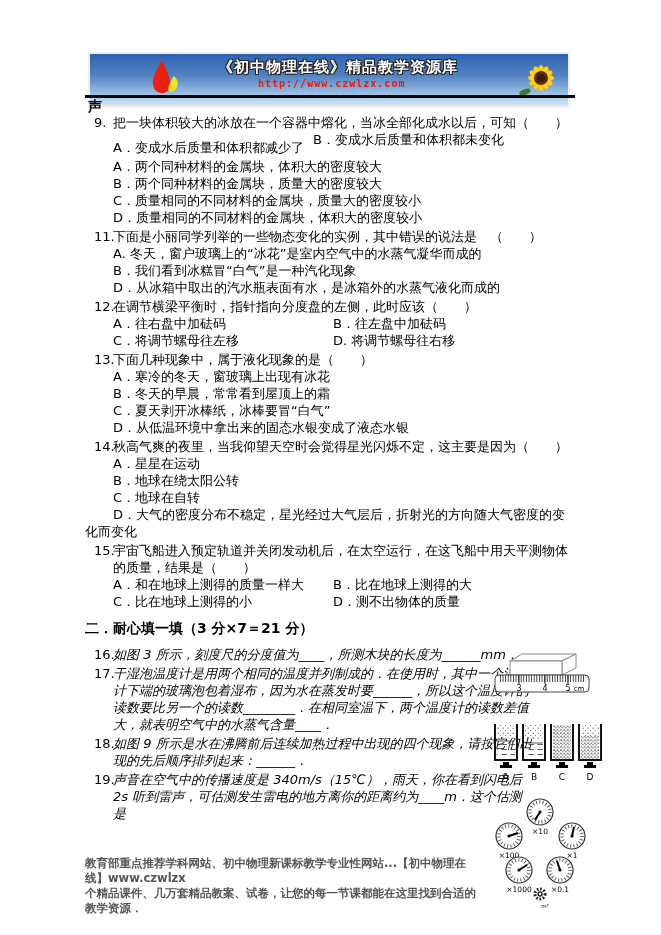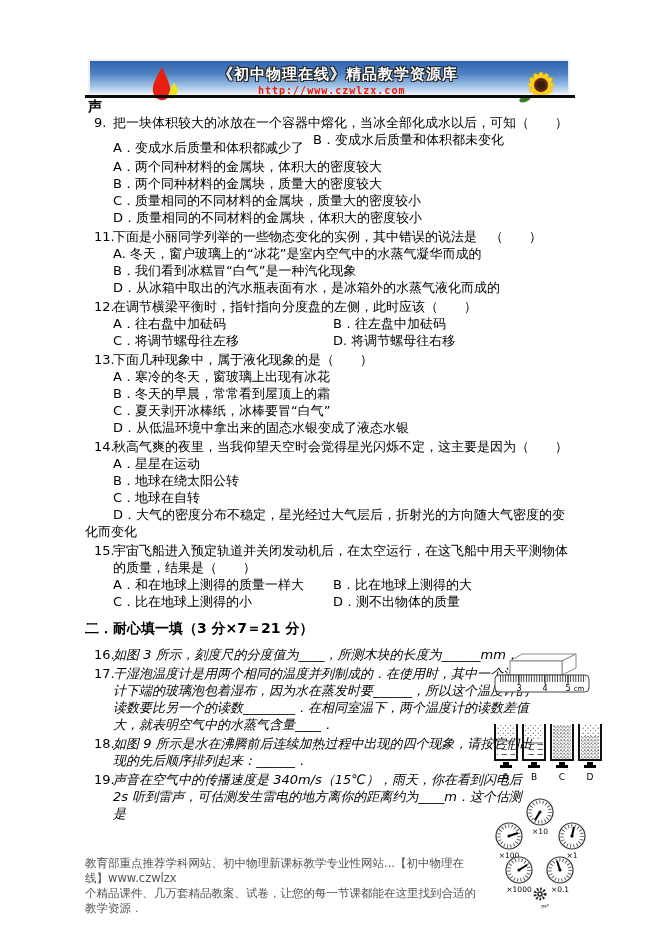--- a/index.html
+++ b/index.html
@@ -1,20 +1,20 @@
 <!DOCTYPE html>
 <html><head>
 <meta charset="utf-8">
 <style>
   html,body { margin:0; padding:0; background:#fff; }
   .page { position:relative; width:661px; height:935px; background:#ffffff; overflow:hidden;
           font-family:"DejaVu Sans","Liberation Sans",sans-serif; color:#000; }
 
   
-  .banner { position:absolute; left:88px; top:59px; width:482px; height:36px; box-sizing:border-box;
+  .banner { position:absolute; left:88px; top:52px; width:482px; height:56px; box-sizing:border-box;
             background:linear-gradient(180deg,#2e63b0 0%,#4f81c2 40%,#9fc2e6 78%,#d9e7f5 100%);
             border:2px solid #f0f0f0; }
   .banner-title { position:absolute; left:128px; top:4px; font-size:15px; font-weight:bold; color:#ffffff;
             letter-spacing:1px; white-space:nowrap;
             text-shadow:1px 1px 0 #222,-1px -1px 0 #222,1px -1px 0 #222,-1px 1px 0 #222; }
   .banner-url { position:absolute; left:168px; top:24px; font-size:10px; font-weight:bold; color:#f21808;
             font-family:"DejaVu Sans Mono",monospace; letter-spacing:1px; }
   .logo-svg { position:absolute; left:52px; top:3px; }
   .sunflower-svg { position:absolute; right:4px; top:3px; }
 
@@ -37,21 +37,21 @@
   .fill .q-stem { max-width:420px;font-style:italic; }
 
   
   .fig { position:absolute; }
   .fig-ruler   { left:494px; top:652px; }
   .fig-beakers { left:492px; top:722px; }
   .fig-dials   { left:492px; top:786px; }
 
   
   .footer { position:absolute; left:85px; top:856px; width:400px; font-size:11.5px; line-height:15px;
-            font-weight:normal; color:#555; }
+            font-weight:bold; color:#555; }
 </style>
 </head>
 <body>
 
 <div class="page">
 
   <div class="banner">
     <svg class="logo-svg" width="42" height="42" viewBox="0 0 42 42">
       <path d="M20 3 C15 13 8 22 12 31 C15 38 26 38 28 30 C30 22 24 13 20 3 Z" fill="#e8200e"></path>
       <path d="M32 19 C37 23 37 30 32 34 C28 36 25 33 27 29 C28.5 25 30 22 32 19 Z" fill="#f2e41a"></path>

